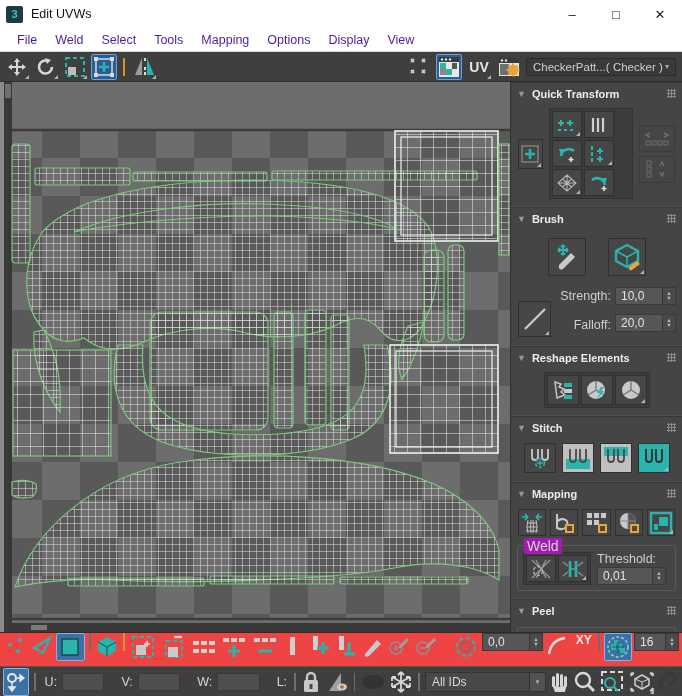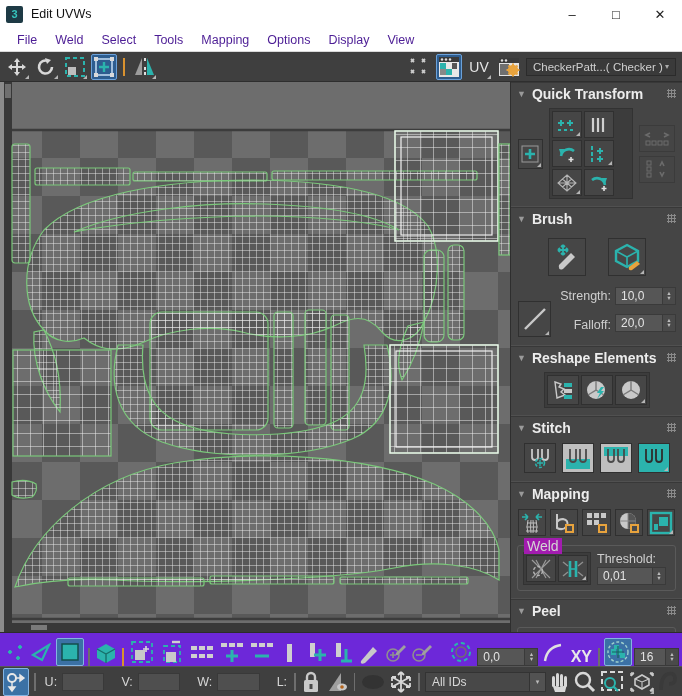--- a/index.html
+++ b/index.html
@@ -20,37 +20,37 @@
   .menu-item { font-size:12.5px; color:#4c1d95; padding:0 9px; height:100%; display:flex; align-items:center; }
 
   
   .toolbar-top { height:30px; background:#3f3f3f; display:flex; align-items:center; padding:0 4px; border-bottom:1px solid #2e2e2e; }
   .tt-group { display:flex; align-items:center; gap:3px; }
   .tt-right { margin-left:auto; display:flex; align-items:center; gap:4px; }
   .tbtn { position:relative; width:26px; height:26px; display:flex; align-items:center; justify-content:center; }
   .tbtn.active { background:#2e5d8f; border:1px solid #6ba1d9; border-radius:2px; }
   .fly::after { content:''; position:absolute; right:1px; bottom:1px; border-left:4px solid transparent; border-bottom:4px solid #b5b5b5; }
   .vsep { width:2px; height:18px; background:#d9922f; margin:0 3px; }
-  .uv-label { color:#e6e6e6; font-size:14px; font-weight:normal; padding:0 2px; position:relative;text-align:right;}
+  .uv-label { color:#e6e6e6; font-size:14px; font-weight:bold; padding:0 2px; position:relative;text-align:right;}
   .combo { width:150px; height:18px; background:#3a3a3a; border:1px solid #2b2b2b; color:#cfcfcf;
            font-size:11.5px; display:flex; align-items:center; padding:0 6px; margin-right:2px;}
   .combo .arrow { margin-left:auto; font-size:8px; color:#aaa; }
 
   
   .main { display:flex; height:550px; }
   .edge-strip { width:4px; background:#8b8b8b; }
   .viewport { width:506px; height:550px; background:#6d6d6d; position:relative; }
   .viewport svg { display:block; }
 
   
   .sidebar { width:172px; height:550px; background:#454545; border-left:1px solid #2e2e2e; overflow:hidden; font-size:12px; }
   .panel { border-top:1px solid #383838; border-bottom:1px solid #505050; }
   .p-head { height:21px; display:flex; align-items:center; padding:0 6px; }
   .p-arrow { color:#9a9a9a; font-size:9px; margin-right:6px; }
-  .p-title { color:#ececec; font-weight:bold; font-size:14px; }
+  .p-title { color:#ececec; font-weight:bold; font-size:11px; }
   .grip { margin-left:auto; width:9px; height:9px;
           background:radial-gradient(circle 1px at 1.5px 1.5px,#8a8a8a 1px,transparent 1.2px),
                      radial-gradient(circle 1px at 4.5px 1.5px,#8a8a8a 1px,transparent 1.2px),
                      radial-gradient(circle 1px at 7.5px 1.5px,#8a8a8a 1px,transparent 1.2px),
                      radial-gradient(circle 1px at 1.5px 4.5px,#8a8a8a 1px,transparent 1.2px),
                      radial-gradient(circle 1px at 4.5px 4.5px,#8a8a8a 1px,transparent 1.2px),
                      radial-gradient(circle 1px at 7.5px 4.5px,#8a8a8a 1px,transparent 1.2px),
                      radial-gradient(circle 1px at 1.5px 7.5px,#8a8a8a 1px,transparent 1.2px),
                      radial-gradient(circle 1px at 4.5px 7.5px,#8a8a8a 1px,transparent 1.2px),
                      radial-gradient(circle 1px at 7.5px 7.5px,#8a8a8a 1px,transparent 1.2px); }
@@ -63,21 +63,21 @@
   .spin { display:flex; align-items:center; }
   .spin-val { width:48px; height:18px; background:#565656; border:1px solid #3a3a3a; color:#e3e3e3;
               font-size:12px; display:flex; align-items:center; padding-left:5px; }
   .spin-btns { width:13px; height:18px; background:#4a4a4a; border:1px solid #3a3a3a; border-left:none;
                display:flex; flex-direction:column; align-items:center; justify-content:center; }
   .spin-btns span { font-size:5.5px; line-height:5.5px; color:#bdbdbd; }
   .groupbox { border:1px solid #5a5a5a; border-radius:3px; position:relative; padding:6px 5px 5px 5px; margin-top:8px; }
   .groupbox .g-label { position:absolute; top:-8px; left:6px; background:#a21caf; padding:0 3px; color:#d4d4d4; font-size:14px; }
 
   
-  .bottom1 { height:34px; background:#6d28d9; border-top:1px solid #2c2c2c; display:flex; align-items:flex-end; padding:0 3px; gap:2px;}
+  .bottom1 { height:34px; background:#ef4444; border-top:1px solid #2c2c2c; display:flex; align-items:flex-start; padding:0 3px; gap:2px;}
   .bottom2 { height:30px; background:#3f3f3f; border-top:1px solid #565656; display:flex; align-items:center; padding:0 3px; gap:3px;}
   .bbtn { position:relative; width:26px; height:26px; display:flex; align-items:center; justify-content:center; }
   .bbtn.big { width:30px; height:28px; }
   .bbtn.active { background:#3b71a5; border:1px solid #84b4e2; border-radius:2px; }
   .sep-g { width:2px; height:18px; background:#6e6e6e; margin:0 2px; }
   .sep-o { width:2px; height:18px; background:#d9922f; margin:0 2px; }
   .field { height:18px; background:#4f4f4f; border:1px solid #393939; }
   .uvw-lbl { color:#d6d6d6; font-size:12.5px; margin:0 2px 0 4px; }
   .dropdown { width:148px; height:20px; background:#484848; border:1px solid #333; display:flex; align-items:center; color:#d8d8d8; font-size:12px; padding-left:6px; }
   .dropdown .dbox { margin-left:auto; width:16px; height:100%; background:#525252; border-left:1px solid #333;
@@ -694,21 +694,21 @@
     <div class="spin-btns">
         <span>▲</span>
         <span>▼</span>
       </div>
   </div>
   <div class="bbtn">
     <svg width="24" height="24">
         <path d="M4 4 q2 14 16 16" fill="none" stroke="#e0e0e0" stroke-width="2.4" transform="rotate(90 12 12)"></path>
       </svg>
   </div>
-  <div class="uvw-lbl" style="font-weight:bold; font-size:16px; color:#e8e8e8;">XY</div>
+  <div class="uvw-lbl" style="font-weight:bold; font-size:12px; color:#e8e8e8;">XY</div>
   <div class="sep-g"></div>
   <div class="bbtn big active">
     <svg width="24" height="24">
         <circle cx="12" cy="12" r="10" fill="none" stroke="#9fd0cd" stroke-width="1.4" stroke-dasharray="3 2"></circle>
         <g fill="#2bb3ad">
           <rect x="5" y="9" width="5" height="6"></rect>
           <rect x="11" y="9" width="5" height="6"></rect>
           <rect x="8" y="5" width="5" height="4"></rect>
           <rect x="14" y="13" width="5" height="5"></rect>
         </g>

